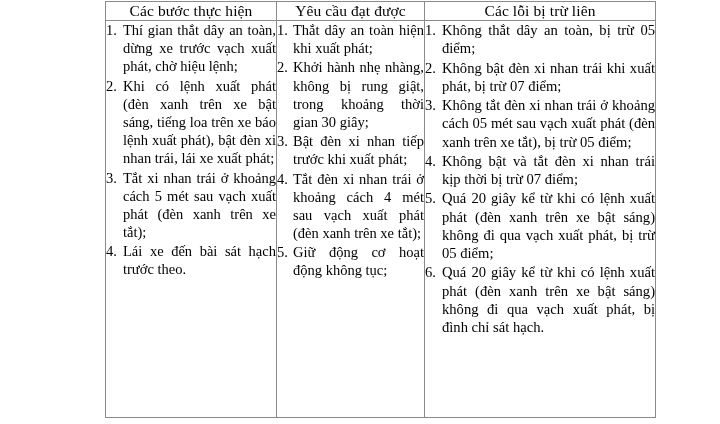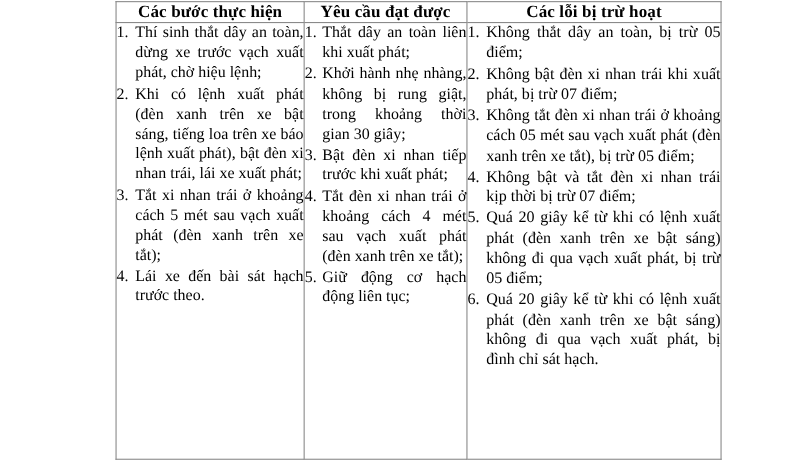--- a/index.html
+++ b/index.html
@@ -46,21 +46,21 @@
     vertical-align: top;
     padding: 0;
     box-sizing: border-box;
   }
 
   .hdr-cell {
     text-align: center;
     padding: 4px 3px 5px 3px;
   }
   .hdr-text {
-    font-weight: bold;
+    font-weight: normal;
     font-size: 15.5px;
     line-height: 1.0;
     white-space: nowrap;
     letter-spacing: 0.1px;
   }
 
   .body-cell {
     padding: 2px 5px 2px 6px;
   }
 
@@ -107,69 +107,69 @@
     </colgroup>
     <thead>
       <tr>
         <th class="hdr-cell">
           <span class="hdr-text">Các bước thực hiện</span>
         </th>
         <th class="hdr-cell">
           <span class="hdr-text">Yêu cầu đạt được</span>
         </th>
         <th class="hdr-cell">
-          <span class="hdr-text">Các lỗi bị trừ hoạt</span>
+          <span class="hdr-text">Các lỗi bị trừ liên</span>
         </th>
       </tr>
     </thead>
     <tbody>
       <tr>
 
         <td class="body-cell col1">
           <ol class="steps-list">
             <li>
               <span class="num">1.</span>
-              <span>Thí sinh thắt dây an toàn, dừng xe trước vạch xuất phát, chờ hiệu lệnh;</span>
+              <span>Thí gian thắt dây an toàn, dừng xe trước vạch xuất phát, chờ hiệu lệnh;</span>
             </li>
             <li>
               <span class="num">2.</span>
               <span>Khi có lệnh xuất phát (đèn xanh trên xe bật sáng, tiếng loa trên xe báo lệnh xuất phát), bật đèn xi nhan trái, lái xe xuất phát;</span>
             </li>
             <li>
               <span class="num">3.</span>
               <span>Tắt xi nhan trái ở khoảng cách 5 mét sau vạch xuất phát (đèn xanh trên xe tắt);</span>
             </li>
             <li>
               <span class="num">4.</span>
               <span>Lái xe đến bài sát hạch trước theo.</span>
             </li>
           </ol>
         </td>
 
         <td class="body-cell col2">
           <ol class="steps-list">
             <li>
               <span class="num">1.</span>
-              <span>Thắt dây an toàn liên khi xuất phát;</span>
+              <span>Thắt dây an toàn hiện khi xuất phát;</span>
             </li>
             <li>
               <span class="num">2.</span>
               <span>Khởi hành nhẹ nhàng, không bị rung giật, trong khoảng thời gian 30 giây;</span>
             </li>
             <li>
               <span class="num">3.</span>
               <span>Bật đèn xi nhan tiếp trước khi xuất phát;</span>
             </li>
             <li>
               <span class="num">4.</span>
               <span>Tắt đèn xi nhan trái ở khoảng cách 4 mét sau vạch xuất phát (đèn xanh trên xe tắt);</span>
             </li>
             <li>
               <span class="num">5.</span>
-              <span>Giữ động cơ hạch động liên tục;</span>
+              <span>Giữ động cơ hoạt động không tục;</span>
             </li>
           </ol>
         </td>
 
         <td class="body-cell col3">
           <ol class="steps-list">
             <li>
               <span class="num">1.</span>
               <span>Không thắt dây an toàn, bị trừ 05 điểm;</span>
             </li>

